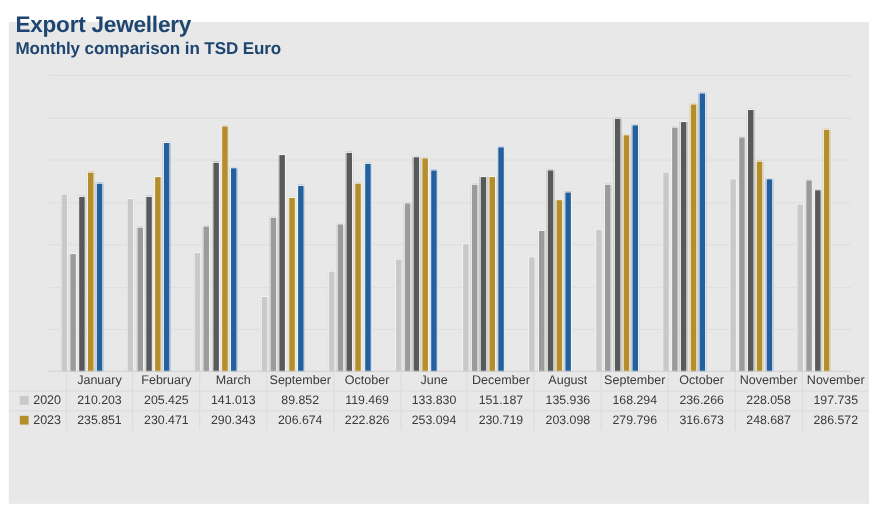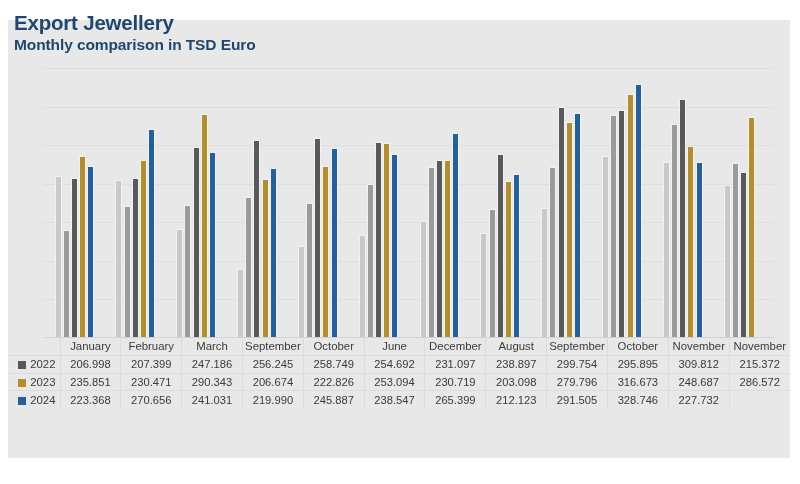--- a/index.html
+++ b/index.html
@@ -258,61 +258,46 @@
             <th>December</th>
             <th>August</th>
             <th>September</th>
             <th>October</th>
             <th>November</th>
             <th>November</th>
           </tr>
       </thead>
       <tbody id="tbody">
           <tr>
-            <td class="legend-cell"><span class="swatch" style="background: rgb(88, 89, 91);"></span><span>2022</span></td>
-            <td>206.998</td>
-            <td>207.399</td>
-            <td>247.186</td>
-            <td>256.245</td>
-            <td>258.749</td>
-            <td>254.692</td>
-            <td>231.097</td>
-            <td>238.897</td>
-            <td>299.754</td>
-            <td>295.895</td>
-            <td>309.812</td>
-            <td>215.372</td>
+            <td class="legend-cell"><span class="swatch" style="background: rgb(201, 201, 201);"></span><span>2020</span></td>
+            <td>210.203</td>
+            <td>205.425</td>
+            <td>141.013</td>
+            <td>89.852</td>
+            <td>119.469</td>
+            <td>133.830</td>
+            <td>151.187</td>
+            <td>135.936</td>
+            <td>168.294</td>
+            <td>236.266</td>
+            <td>228.058</td>
+            <td>197.735</td>
           </tr>
           <tr>
             <td class="legend-cell"><span class="swatch" style="background: rgb(179, 142, 42);"></span><span>2023</span></td>
             <td>235.851</td>
             <td>230.471</td>
             <td>290.343</td>
             <td>206.674</td>
             <td>222.826</td>
             <td>253.094</td>
             <td>230.719</td>
             <td>203.098</td>
             <td>279.796</td>
             <td>316.673</td>
             <td>248.687</td>
             <td>286.572</td>
           </tr>
-          <tr>
-            <td class="legend-cell"><span class="swatch" style="background: rgb(35, 97, 158);"></span><span>2024</span></td>
-            <td>223.368</td>
-            <td>270.656</td>
-            <td>241.031</td>
-            <td>219.990</td>
-            <td>245.887</td>
-            <td>238.547</td>
-            <td>265.399</td>
-            <td>212.123</td>
-            <td>291.505</td>
-            <td>328.746</td>
-            <td>227.732</td>
-            <td></td>
-          </tr>
         </tbody>
     </table>
   </div>
 
 </div>
 
 </body></html>

